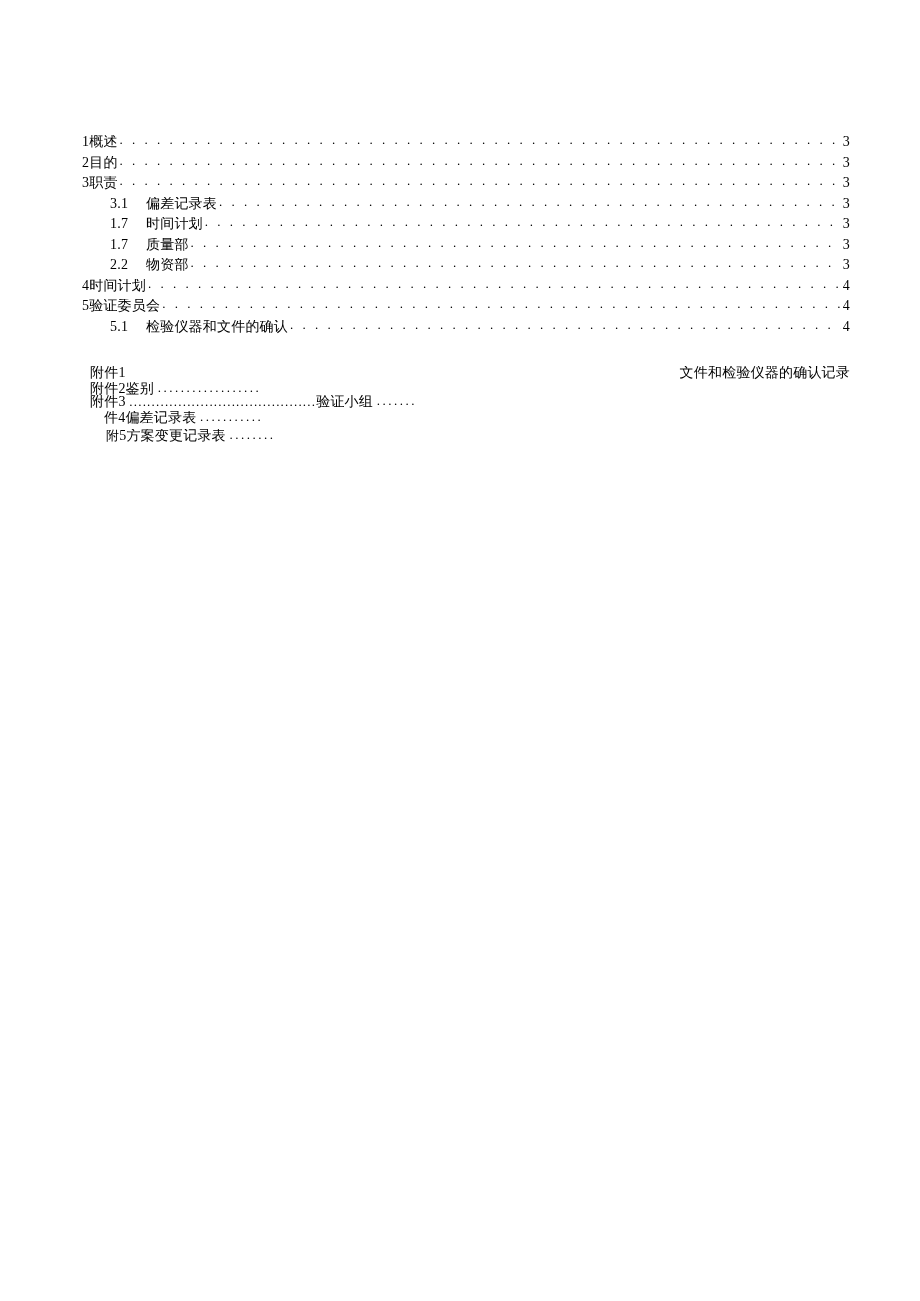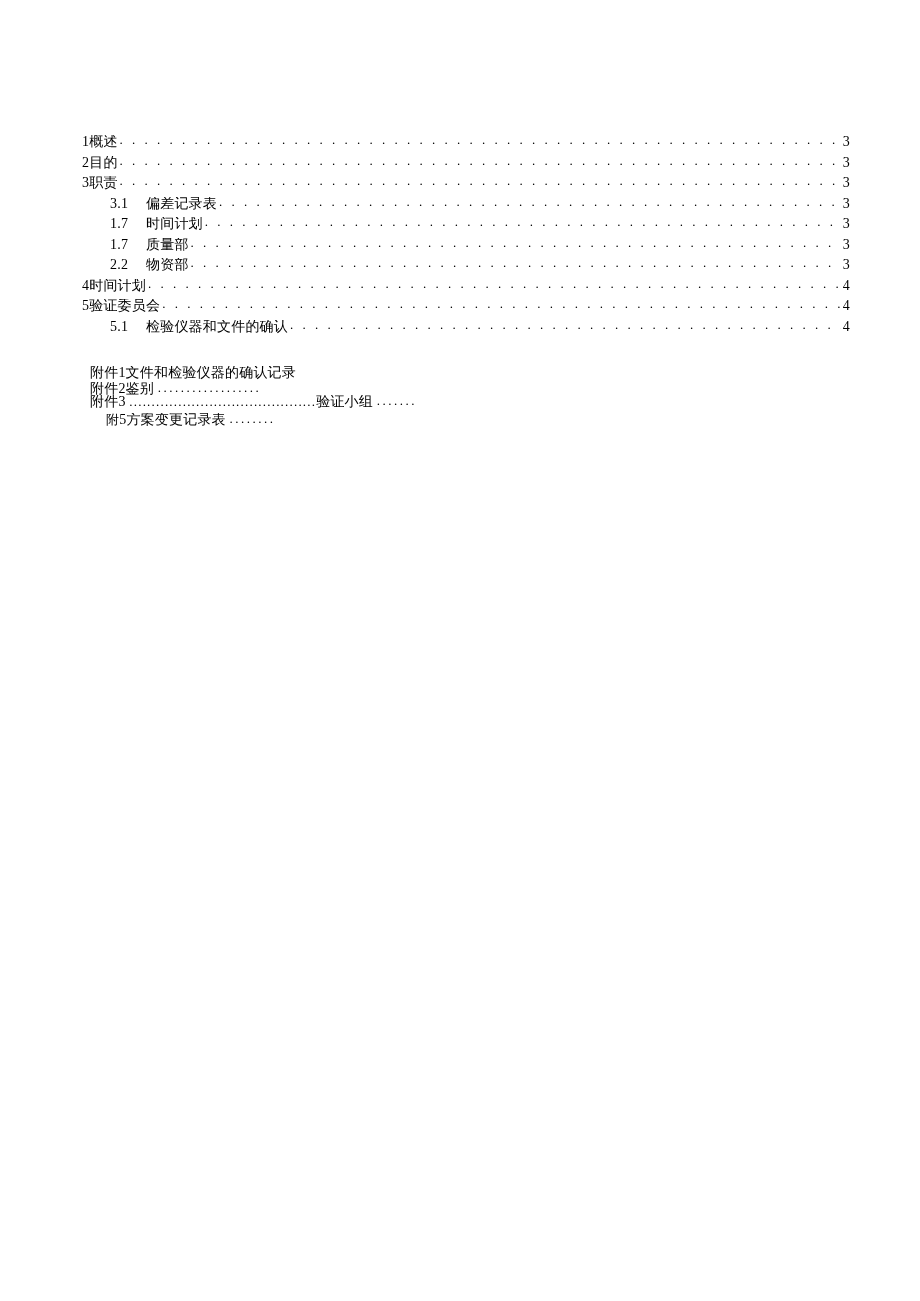--- a/index.html
+++ b/index.html
@@ -59,21 +59,21 @@
       letter-spacing: 0.2px;
     }
     .att-line .lead { flex: 0 0 auto; }
     .att-line .mid-dots {
       flex: 0 0 auto;
       letter-spacing: 2.5px;
       font-size: 13px;
       position: relative;
       top: -1px;
     }
-    .att1 { margin-bottom: 0px; }
+    .att1 { margin-bottom: 0px; justify-content: space-between; }
     .att2 { margin-top: 2px; }
     .att3 { margin-top: -1px; }
     .att3 .lead-prefix { margin-right: 0; }
     .att3-dots-wide {
       letter-spacing: 1.2px !important;
       font-size: 12px;
       top: 0 !important;
     }
     .att4 { margin-top: 2px; padding-left: 14px; }
     .att5 { margin-top: 4px; padding-left: 16px; }
@@ -163,20 +163,26 @@
   <div class="att-line att3">
     <span class="lead lead-prefix">附件</span>
     <span class="lead">3</span>
     <span class="lead">&nbsp;</span>
     <span class="mid-dots att3-dots-wide">..........................................</span>
     <span class="lead">验证小组</span>
     <span class="lead">&nbsp;</span>
     <span class="mid-dots">.......</span>
   </div>
 
+  <div class="att-line att4">
+    <span class="lead">件4</span>
+    <span class="lead">偏差记录表</span>
+    <span class="lead">&nbsp;</span>
+    <span class="mid-dots">...........</span>
+  </div>
 
   <div class="att-line att5">
     <span class="lead yu">附</span>
     <span class="lead">5</span>
     <span class="lead">方案变更记录表</span>
     <span class="lead">&nbsp;</span>
     <span class="mid-dots">........</span>
   </div>
 
 </div>

